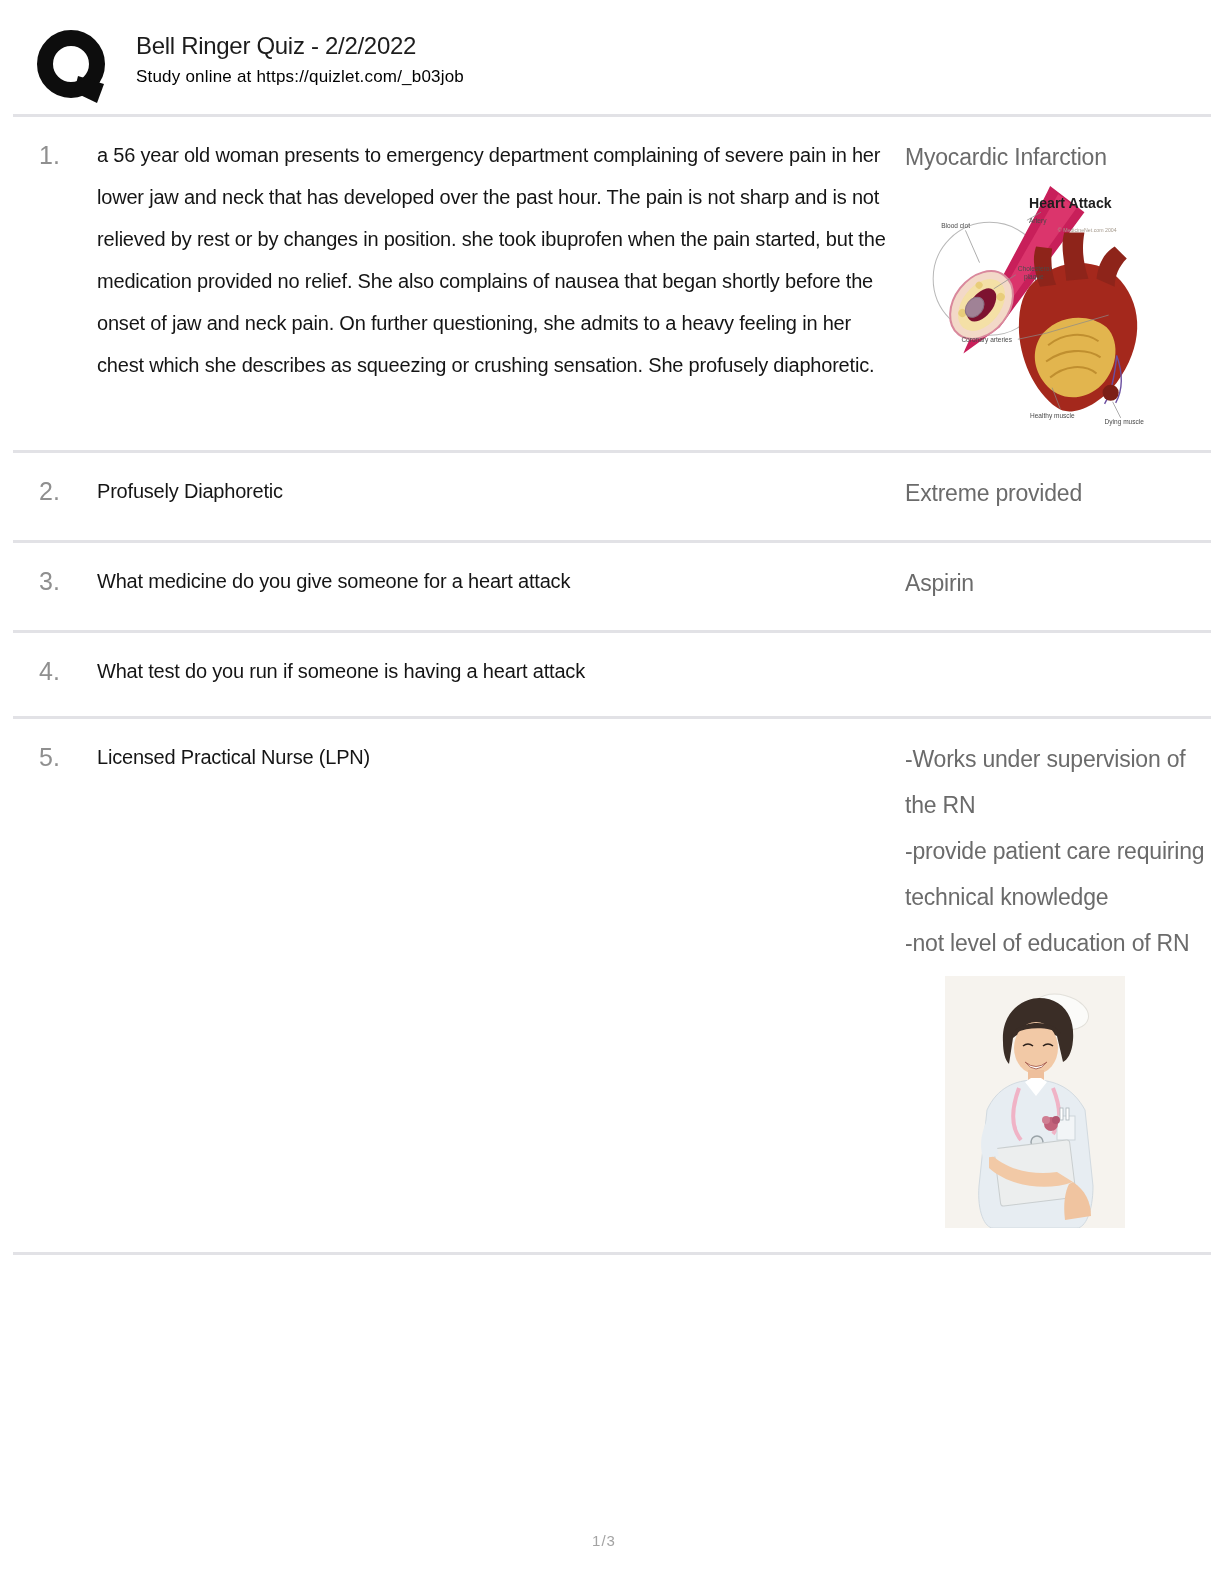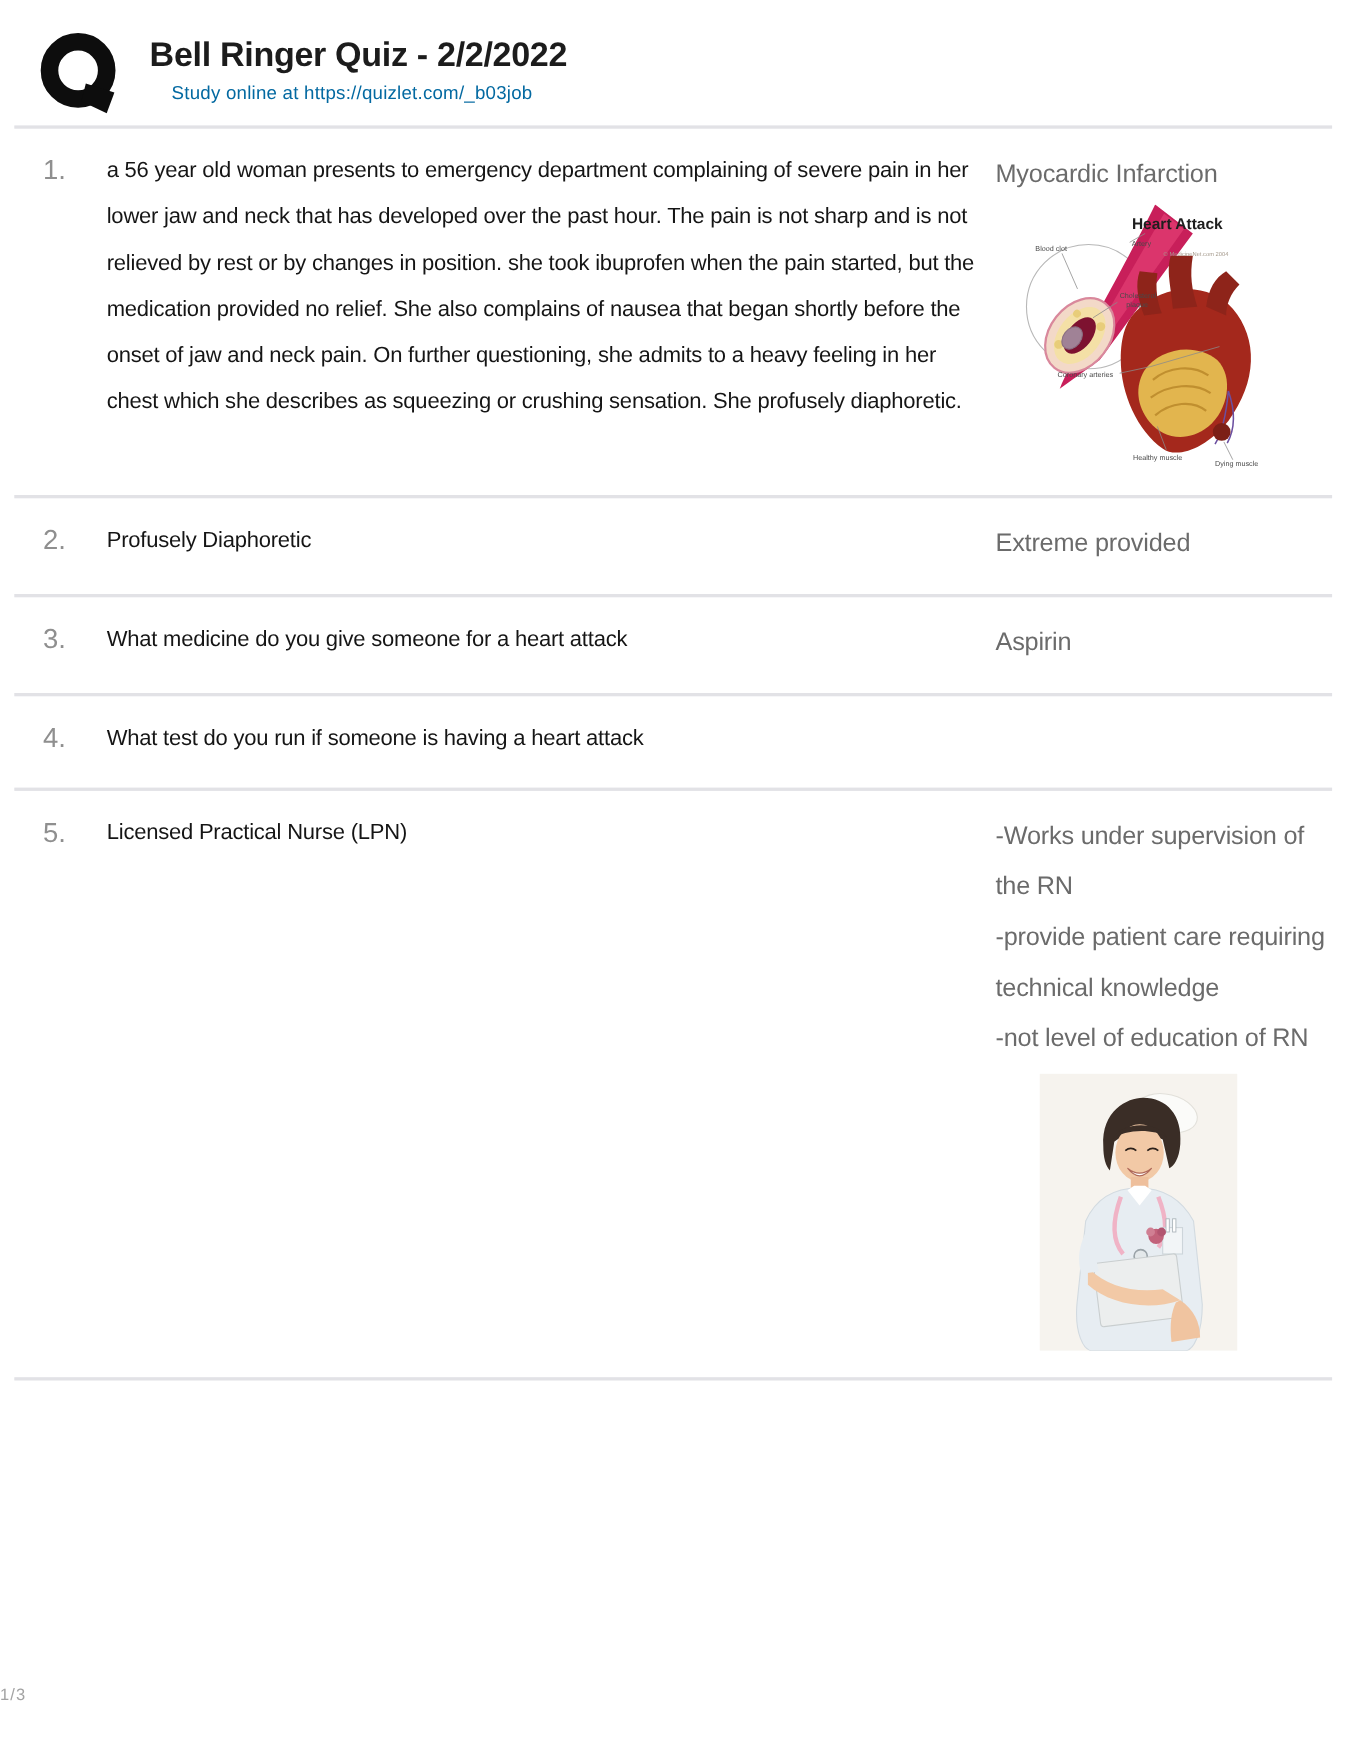--- a/index.html
+++ b/index.html
@@ -4,38 +4,38 @@
 <style>
   * { margin:0; padding:0; box-sizing:border-box; }
   html,body { background:#ffffff; }
   body { font-family:"Liberation Sans", sans-serif; width:1224px; }
   .page { position:relative; width:1224px; height:1584px; background:#fff; overflow:hidden; }
 
   
   header { display:flex; align-items:flex-start; gap:24px; padding:28px 14px 8px 34px; }
   .logo { width:78px; height:78px; flex:0 0 auto; }
   .header-text { padding-top:4px; }
-  h1 { font-size:31px; font-weight:700; color:#1c1c1c; letter-spacing:-0.3px; }
-  .subtitle { font-size:17px; color:#0369a1; margin-top:7px; font-weight:300; letter-spacing:0.2px;margin-left:20px; }
+  h1 { font-size:24px; font-weight:400; color:#1c1c1c; letter-spacing:-0.3px; }
+  .subtitle { font-size:17px; color:#000000; margin-top:7px; font-weight:300; letter-spacing:0.2px; }
 
   
   main { margin:0 13px; }
   .card { display:grid; grid-template-columns:66px 790px 1fr; column-gap:18px;
           border-top:3px solid #e2e2e6; padding:17px 0 24px; }
   .card:last-child { border-bottom:3px solid #e2e2e6; }
   .num { font-size:25px; color:#8f8f8f; padding-left:26px; line-height:42px; font-weight:300; }
   .q { font-size:20px; line-height:42px; color:#151515; font-weight:500; letter-spacing:-0.2px; }
   .a { font-size:23px; color:#6b6b6b; }
   .a-text { line-height:46px; white-space:pre-line; font-weight:400; letter-spacing:-0.2px; }
 
   .diagram-wrap { margin:6px 0 0 14px; width:230px;text-align:right; }
   .nurse-wrap { margin:10px 0 0 40px; width:180px; }
   svg { display:block; }
 
-  footer { position:absolute; left:0; right:16px; bottom:34px; text-align:left; }
+  footer { position:absolute; left:0; right:16px; bottom:34px; text-align:center; }
   .page-indicator { font-size:15px; color:#a3a3a3; letter-spacing:1px; }
 </style>
 </head>
 <body>
 
 <div class="page">
 
   <header>
     <div class="logo">
       <svg viewBox="0 0 78 78" width="78" height="78" aria-hidden="true">

